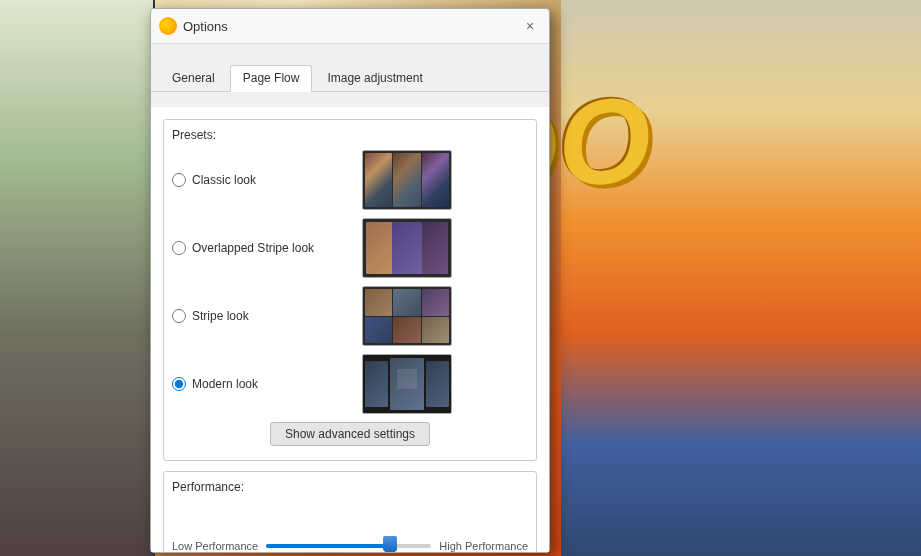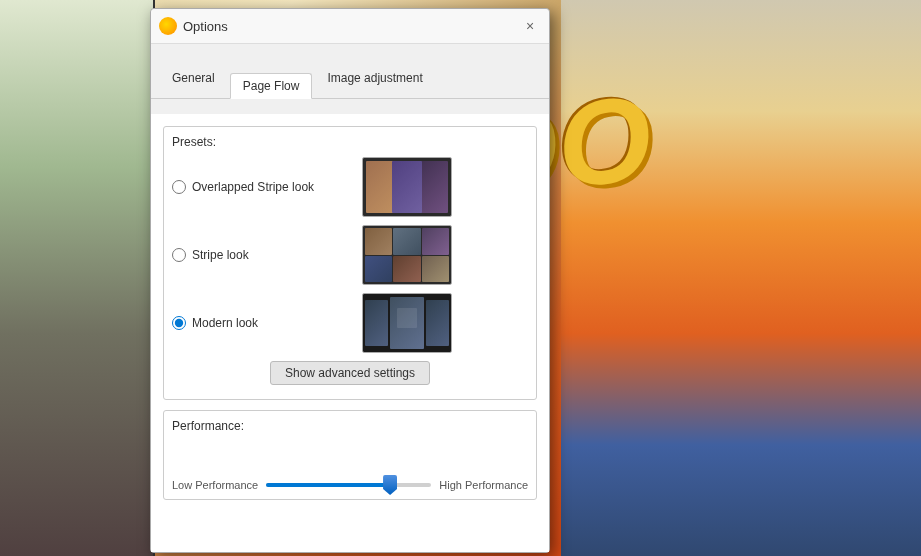--- a/index.html
+++ b/index.html
@@ -122,21 +122,20 @@
       border-radius: 3px 3px 0 0;
       background: transparent;
       color: #333;
     }
 
     .tab.active {
       background: #fff;
       border-color: #ccc #ccc #fff;
       margin-bottom: -1px;
       z-index: 1;
-      margin-top: 8px;
     }
 
     
     .dialog-content {
       flex: 1;
       overflow-y: auto;
       padding: 12px;
       background: #fff;
     }
 
@@ -334,20 +333,33 @@
     <div class="tab">General</div>
     <div class="tab active">Page Flow</div>
     <div class="tab">Image adjustment</div>
   </div>
 
   <div class="dialog-content">
 
     <div class="presets-group">
       <div class="presets-label">Presets:</div>
 
+      <div class="preset-row">
+        <div class="preset-radio">
+          <input type="radio" name="preset" class="radio-input" style="">
+          <span class="preset-name">Classic look</span>
+        </div>
+        <div class="preset-thumbnail">
+          <div class="thumb-classic">
+            <div class="thumb-cell" style="flex:1; background: linear-gradient(135deg,#7a5040,#c09060,#405060,#304050);"></div>
+            <div class="thumb-cell" style="flex:1; background: linear-gradient(135deg,#604030,#907050,#506070,#405060);"></div>
+            <div class="thumb-cell" style="flex:1; background: linear-gradient(135deg,#503040,#8060a0,#304060,#203050);"></div>
+          </div>
+        </div>
+      </div>
 
       <div class="preset-row">
         <div class="preset-radio">
           <input type="radio" name="preset" class="radio-input" style="">
           <span class="preset-name">Overlapped Stripe look</span>
         </div>
         <div class="preset-thumbnail">
           <div class="thumb-stripe">
             <div style="flex:1; display:flex; gap:-3px; padding:1px; position:relative;">
               <div class="thumb-cell" style="flex:1; background:linear-gradient(135deg,#a07050,#c09060); margin-right:-4px; z-index:1;"></div>

